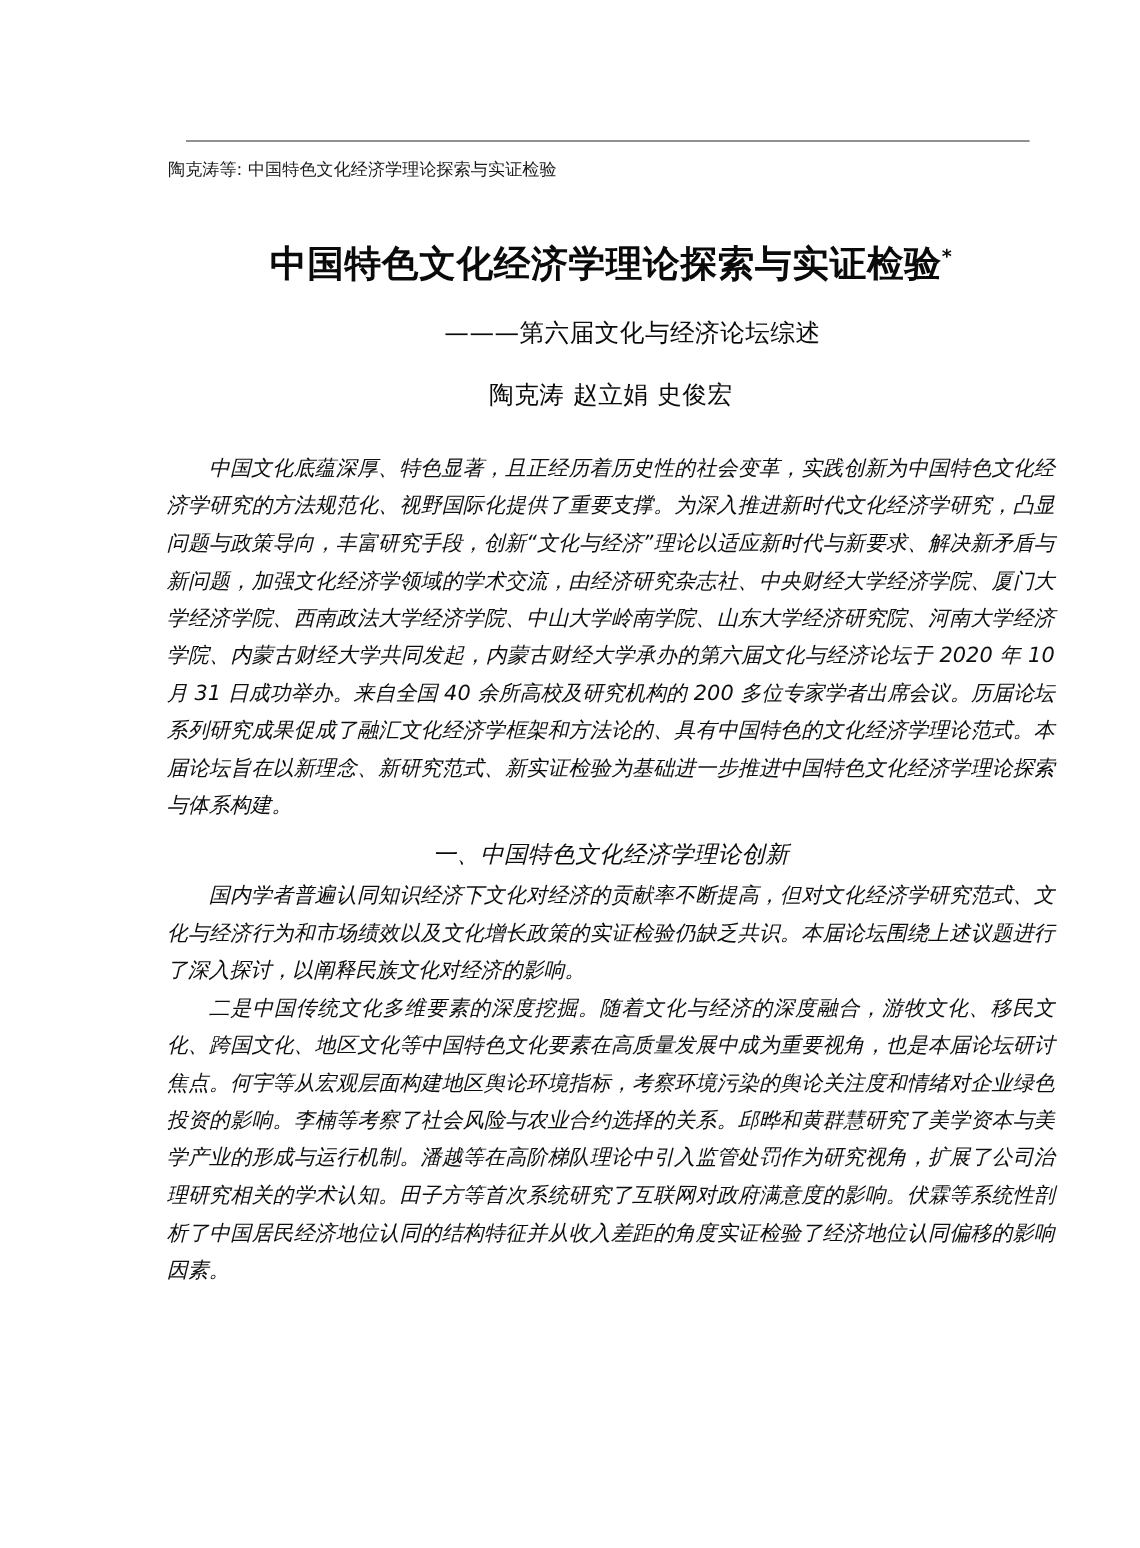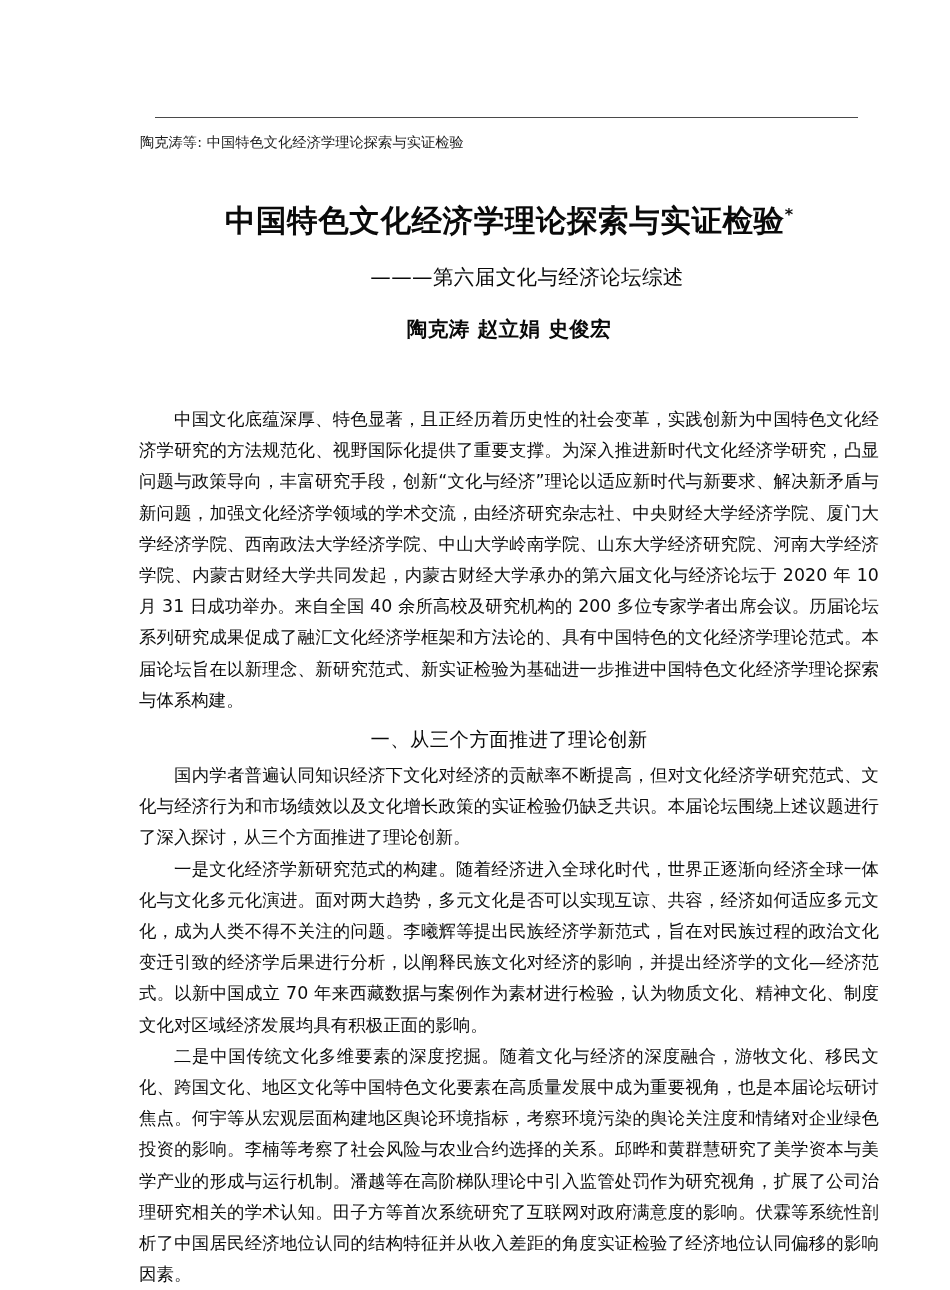--- a/index.html
+++ b/index.html
@@ -70,32 +70,33 @@
     letter-spacing: 0.4px;
     color: #0a0a0a;
     padding-left: 36px;
     white-space: nowrap;
     text-align: center;
   }
   .doc-authors {
     margin-top: 22px;
     font-size: 20.5px;
     line-height: 30px;
-    font-weight: 700;
+    font-weight: 400;
     letter-spacing: 0.5px;
     color: #0a0a0a;
     white-space: nowrap;
   }
 
   
   .body-col {
     position: absolute;
     left: 106px;
-    top: 404px;
+    top: 376px;
     width: 740px;
+    font-style: italic;
   }
   p.para {
     margin: 0;
     font-size: 17.4px;
     line-height: 31.2px;
     text-align: justify;
     text-justify: inter-ideograph;
     text-indent: 35px;
     letter-spacing: 0.05px;
     color: #0d0d0d;
@@ -123,23 +124,22 @@
   <div class="title-block">
     <div class="doc-title"><span>中国特色文化经济学理论探索与实证检验</span><span class="star">*</span></div>
     <div class="doc-subtitle">———第六届文化与经济论坛综述</div>
     <div class="doc-authors">陶克涛 赵立娟 史俊宏</div>
   </div>
 
   <div class="body-col">
 
     <p class="para">中国文化底蕴深厚、特色显著，且正经历着历史性的社会变革，实践创新为中国特色文化经济学研究的方法规范化、视野国际化提供了重要支撑。为深入推进新时代文化经济学研究，凸显问题与政策导向，丰富研究手段，创新“文化与经济”理论以适应新时代与新要求、解决新矛盾与新问题，加强文化经济学领域的学术交流，由经济研究杂志社、中央财经大学经济学院、厦门大学经济学院、西南政法大学经济学院、中山大学岭南学院、山东大学经济研究院、河南大学经济学院、内蒙古财经大学共同发起，内蒙古财经大学承办的第六届文化与经济论坛于 2020 年 10 月 31 日成功举办。来自全国 40 余所高校及研究机构的 200 多位专家学者出席会议。历届论坛系列研究成果促成了融汇文化经济学框架和方法论的、具有中国特色的文化经济学理论范式。本届论坛旨在以新理念、新研究范式、新实证检验为基础进一步推进中国特色文化经济学理论探索与体系构建。</p>
 
-    <h2 class="section-heading">一、从三个方面推进了理论创新</h2>
+    <h2 class="section-heading">一、中国特色文化经济学理论创新</h2>
 
-    <p class="para">国内学者普遍认同知识经济下文化对经济的贡献率不断提高，但对文化经济学研究范式、文化与经济行为和市场绩效以及文化增长政策的实证检验仍缺乏共识。本届论坛围绕上述议题进行了深入探讨，从三个方面推进了理论创新。</p>
+    <p class="para">国内学者普遍认同知识经济下文化对经济的贡献率不断提高，但对文化经济学研究范式、文化与经济行为和市场绩效以及文化增长政策的实证检验仍缺乏共识。本届论坛围绕上述议题进行了深入探讨，以阐释民族文化对经济的影响。</p>
 
-    <p class="para">一是文化经济学新研究范式的构建。随着经济进入全球化时代，世界正逐渐向经济全球一体化与文化多元化演进。面对两大趋势，多元文化是否可以实现互谅、共容，经济如何适应多元文化，成为人类不得不关注的问题。李曦辉等提出民族经济学新范式，旨在对民族过程的政治文化变迁引致的经济学后果进行分析，以阐释民族文化对经济的影响，并提出经济学的文化—经济范式。以新中国成立 70 年来西藏数据与案例作为素材进行检验，认为物质文化、精神文化、制度文化对区域经济发展均具有积极正面的影响。</p>
 
     <p class="para">二是中国传统文化多维要素的深度挖掘。随着文化与经济的深度融合，游牧文化、移民文化、跨国文化、地区文化等中国特色文化要素在高质量发展中成为重要视角，也是本届论坛研讨焦点。何宇等从宏观层面构建地区舆论环境指标，考察环境污染的舆论关注度和情绪对企业绿色投资的影响。李楠等考察了社会风险与农业合约选择的关系。邱晔和黄群慧研究了美学资本与美学产业的形成与运行机制。潘越等在高阶梯队理论中引入监管处罚作为研究视角，扩展了公司治理研究相关的学术认知。田子方等首次系统研究了互联网对政府满意度的影响。伏霖等系统性剖析了中国居民经济地位认同的结构特征并从收入差距的角度实证检验了经济地位认同偏移的影响因素。</p>
 
   </div>
 
 </div>
 
 </body></html>

